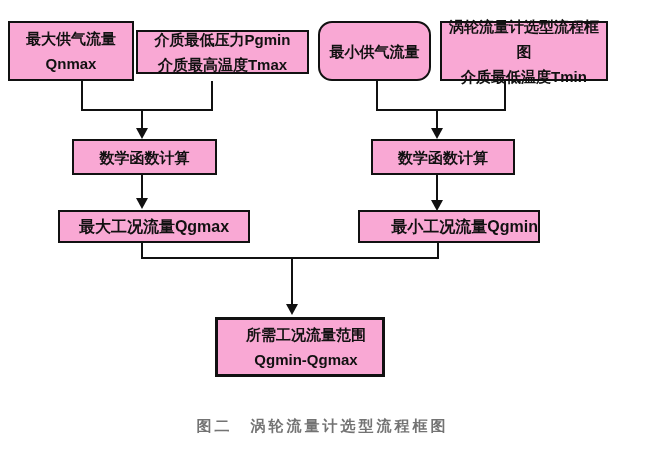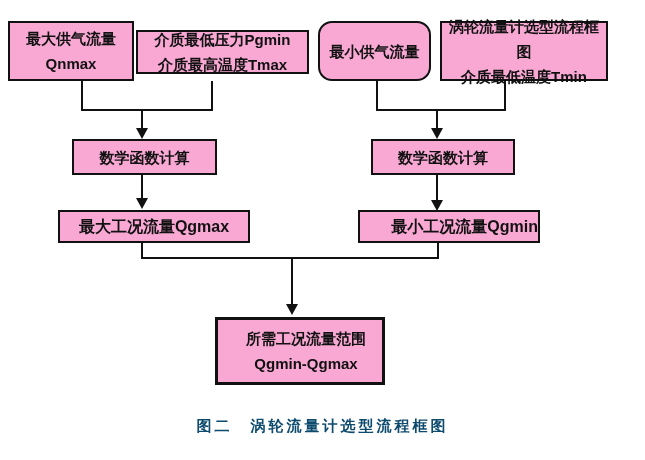--- a/index.html
+++ b/index.html
@@ -49,21 +49,21 @@
   }
   .caption {
     position: absolute;
     left: 0;
     width: 645px;
     top: 417px;
     text-align: center;
     font-weight: bold;
     font-size: 15px;
     letter-spacing: 3px;
-    color: #0c4a6e;
+    color: #737373;
   }
 </style>
 </head>
 <body>
 
 <div class="stage">
 
   <div class="box" style="left:8px; top:21px; width:126px; height:60px;">
     <div>最大供气流量</div>
     <div>Qnmax</div>
@@ -116,20 +116,20 @@
   <div class="box" style="left:358px; top:210px; width:182px; height:33px; font-size:16px;align-items:flex-end;">
     <div>最小工况流量Qgmin</div>
   </div>
 
   <div class="vline" style="left:141px; top:243px; height:16px;"></div>
   <div class="vline" style="left:437px; top:243px; height:16px;"></div>
   <div class="hline" style="left:141px; top:257px; width:298px;"></div>
   <div class="vline" style="left:291px; top:259px; height:46px;"></div>
   <div class="arrowhead" style="left:286px; top:304px;"></div>
 
-  <div class="box thick" style="left:215px; top:317px; width:170px; height:68px;padding-left:12px;">
+  <div class="box thick" style="left:215px; top:317px; width:170px; height:60px;padding-left:12px;">
     <div>所需工况流量范围</div>
     <div>Qgmin-Qgmax</div>
   </div>
 
   <div class="caption">图二　涡轮流量计选型流程框图</div>
 
 </div>
 
 </body></html>

